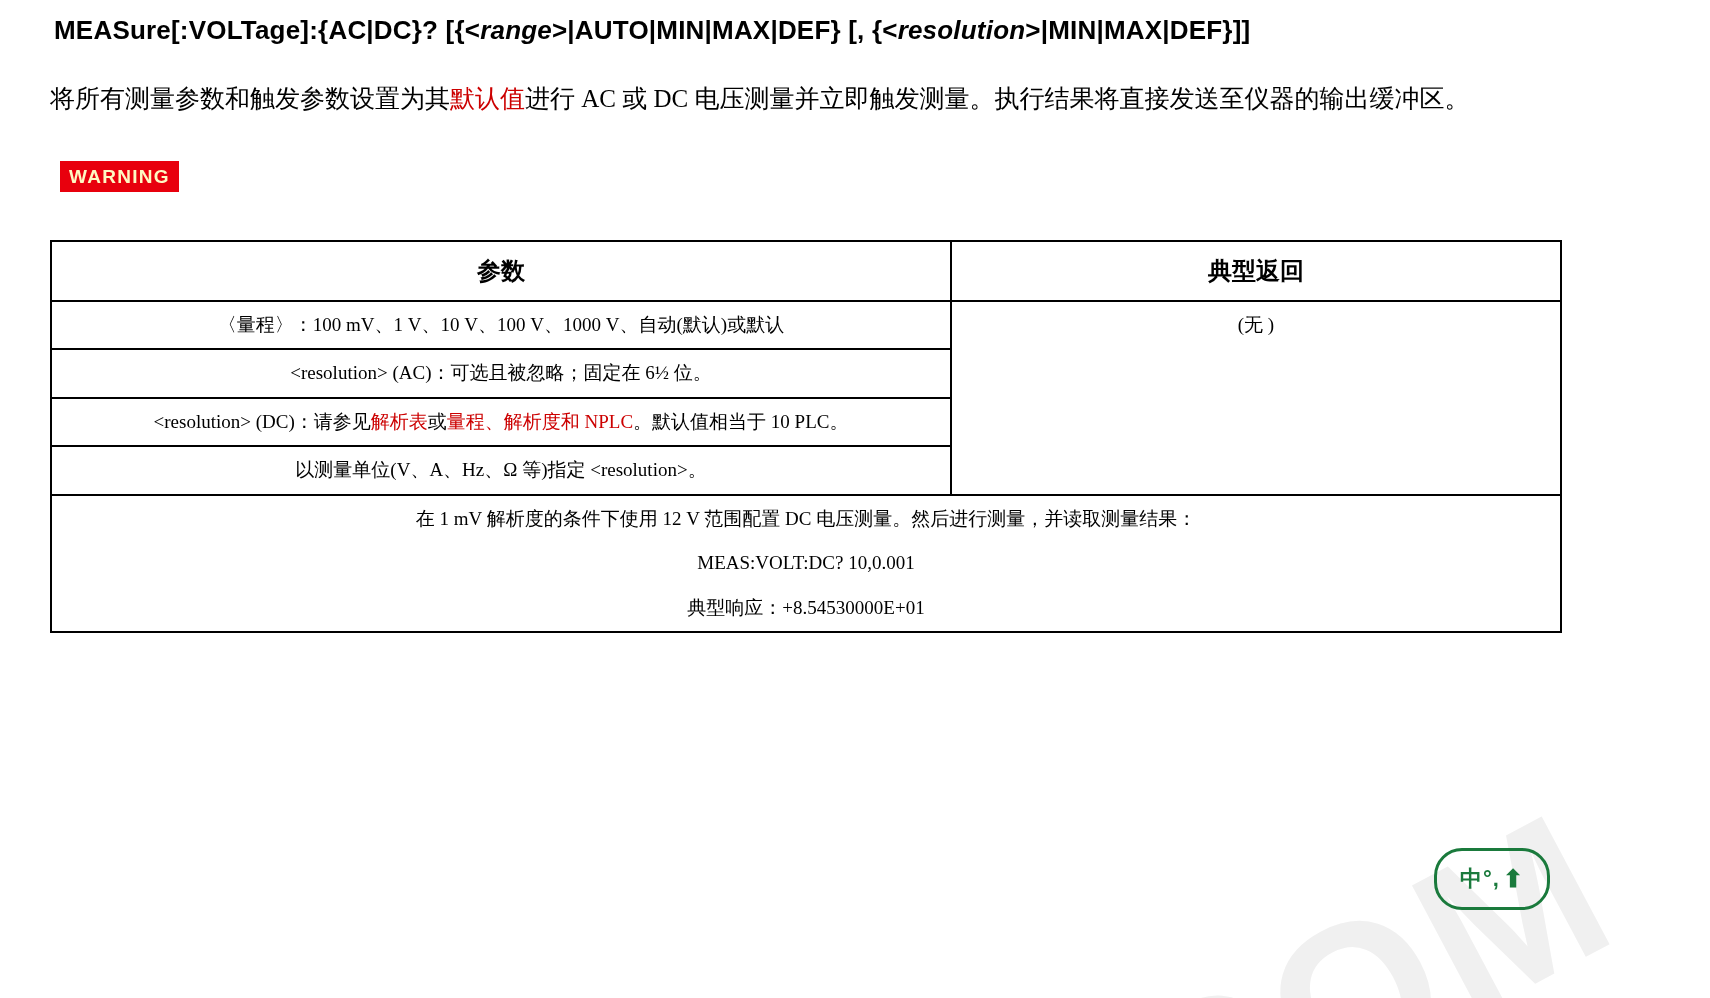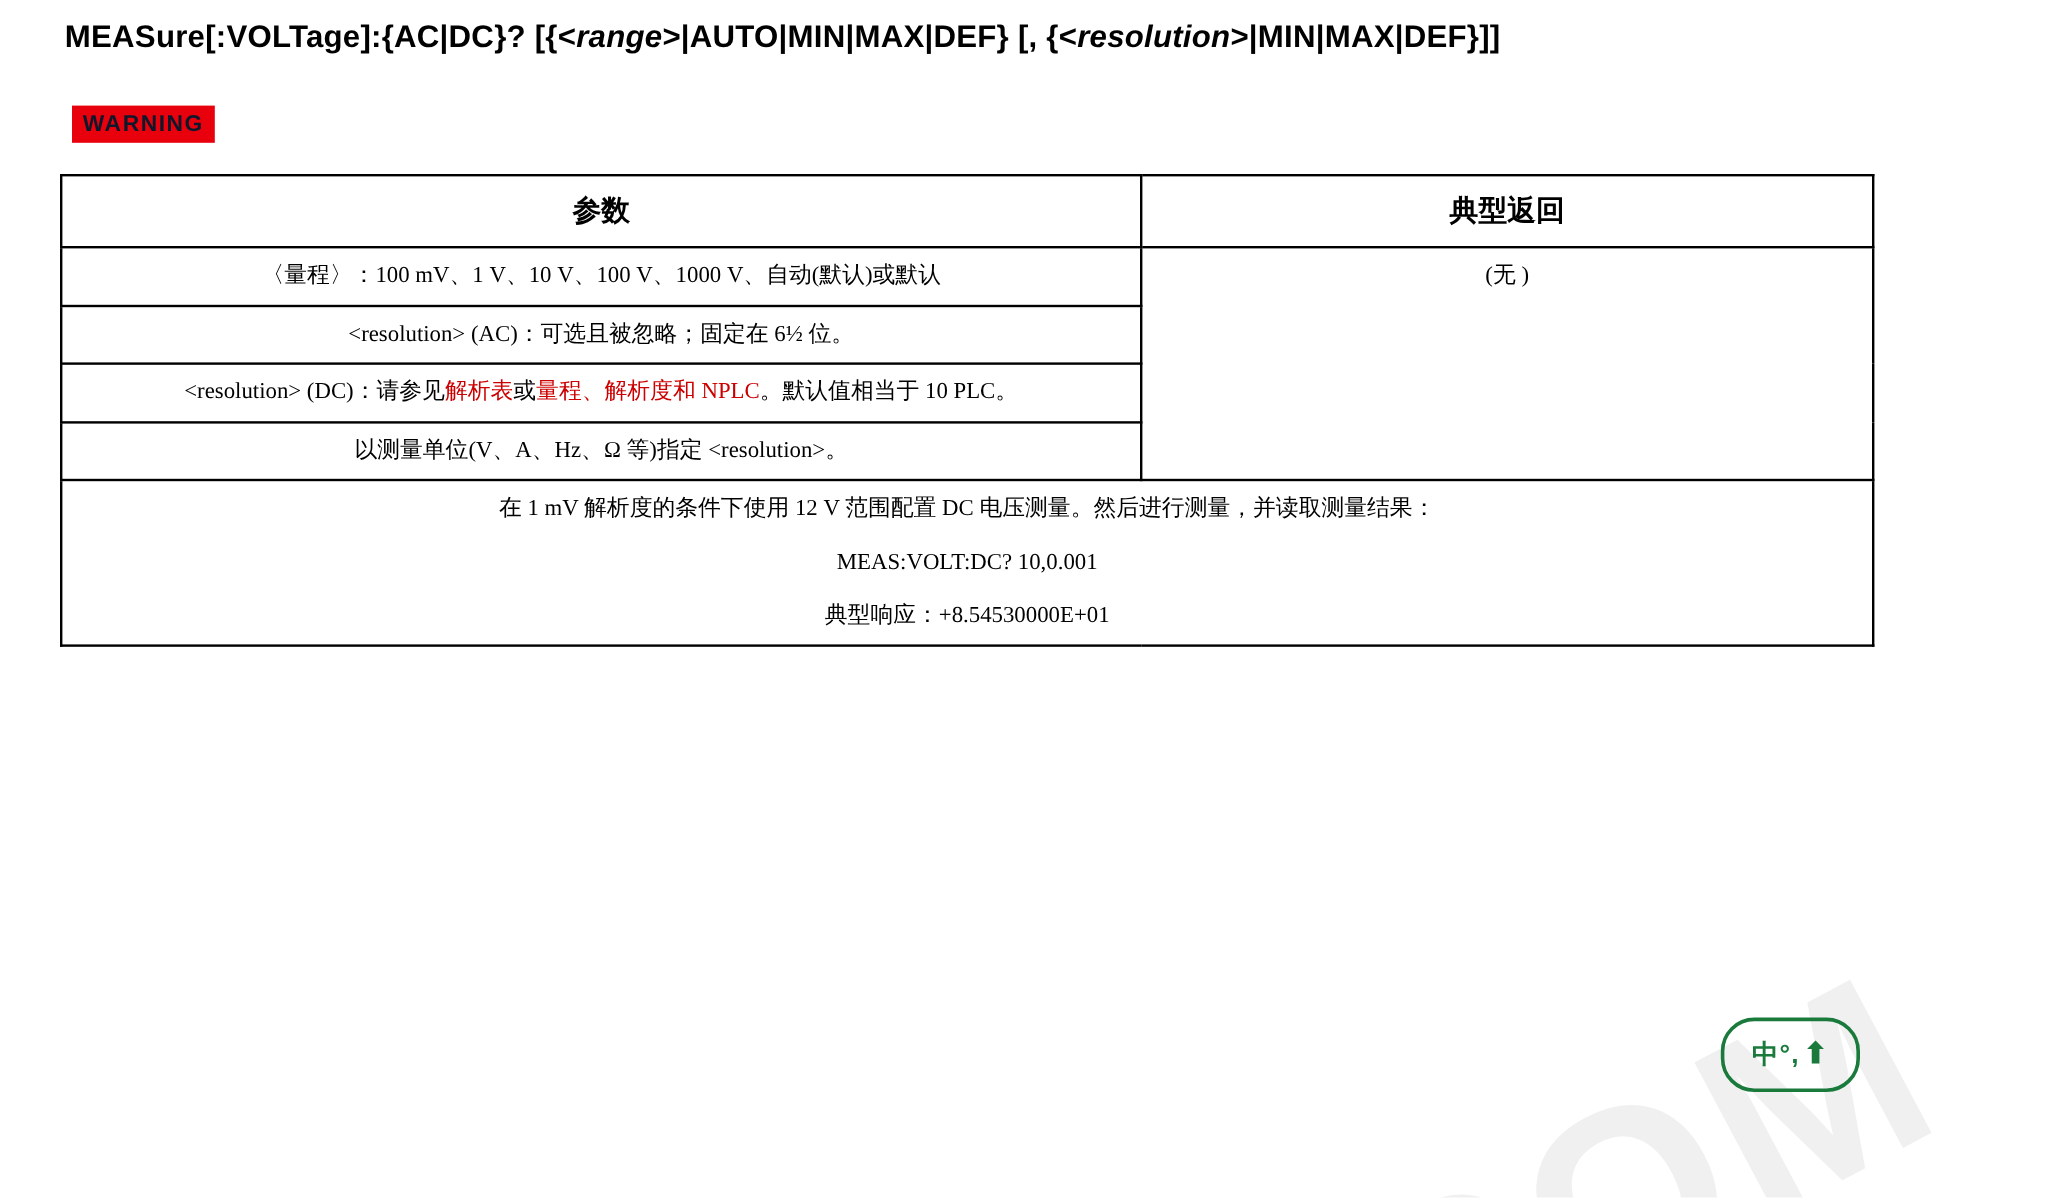--- a/index.html
+++ b/index.html
@@ -62,41 +62,41 @@
   .red { color: #cc0000; }
 
   .warning-block {
     display: flex;
     align-items: flex-start;
     margin-top: 38px;
     margin-left: 10px;
   }
   .warning-badge {
     background: #e8000d;
-    color: #0f172a;
+    color: #fef9c3;
     font-family: "Liberation Sans", sans-serif;
     font-weight: bold;
     font-size: 19px;
     letter-spacing: 1.3px;
     padding: 5px 9px 4px 9px;
     margin-top: 4px;
     flex: 0 0 auto;
   }
   .warning-text {
     margin-left: 22px;
     font-family: "Liberation Sans", sans-serif;
     font-weight: bold;
     font-size: 23.5px;
     line-height: 1.72;
     width: 1150px;
   }
 
   table.params {
     border-collapse: collapse;
-    margin-top: 26px;
+    margin-top: 48px;
     width: 1510px;
     table-layout: fixed;
   }
   table.params td, table.params th {
     border: 2px solid #000000;
     padding: 9px 12px;
     vertical-align: top;
     font-family: "Liberation Serif", serif;
     font-size: 19px;
     line-height: 1.5;
@@ -142,20 +142,23 @@
 <body>
 
 <div class="watermark">M.COM</div>
 
 <div class="page">
 
   <div class="cmd-syntax">
     <span>MEASure[:VOLTage]:{AC|DC}? [{&lt;</span><span class="it">range</span><span>&gt;|AUTO|MIN|MAX|DEF} [, {&lt;</span><span class="it">resolution</span><span>&gt;|MIN|MAX|DEF}]]</span>
   </div>
 
+  <div class="desc">
+    <span>将所有测量参数和触发参数设置为其</span><span class="red">默认值</span><span>进行 AC 或 DC 电压测量并立即触发测量。执行结果将直接发送至仪器的输出缓冲区。</span>
+  </div>
 
   <div class="warning-block">
     <div class="warning-badge">WARNING</div>
   </div>
 
   <table class="params">
     <colgroup>
       <col style="width: 900px;">
       <col style="width: 610px;">
     </colgroup>

